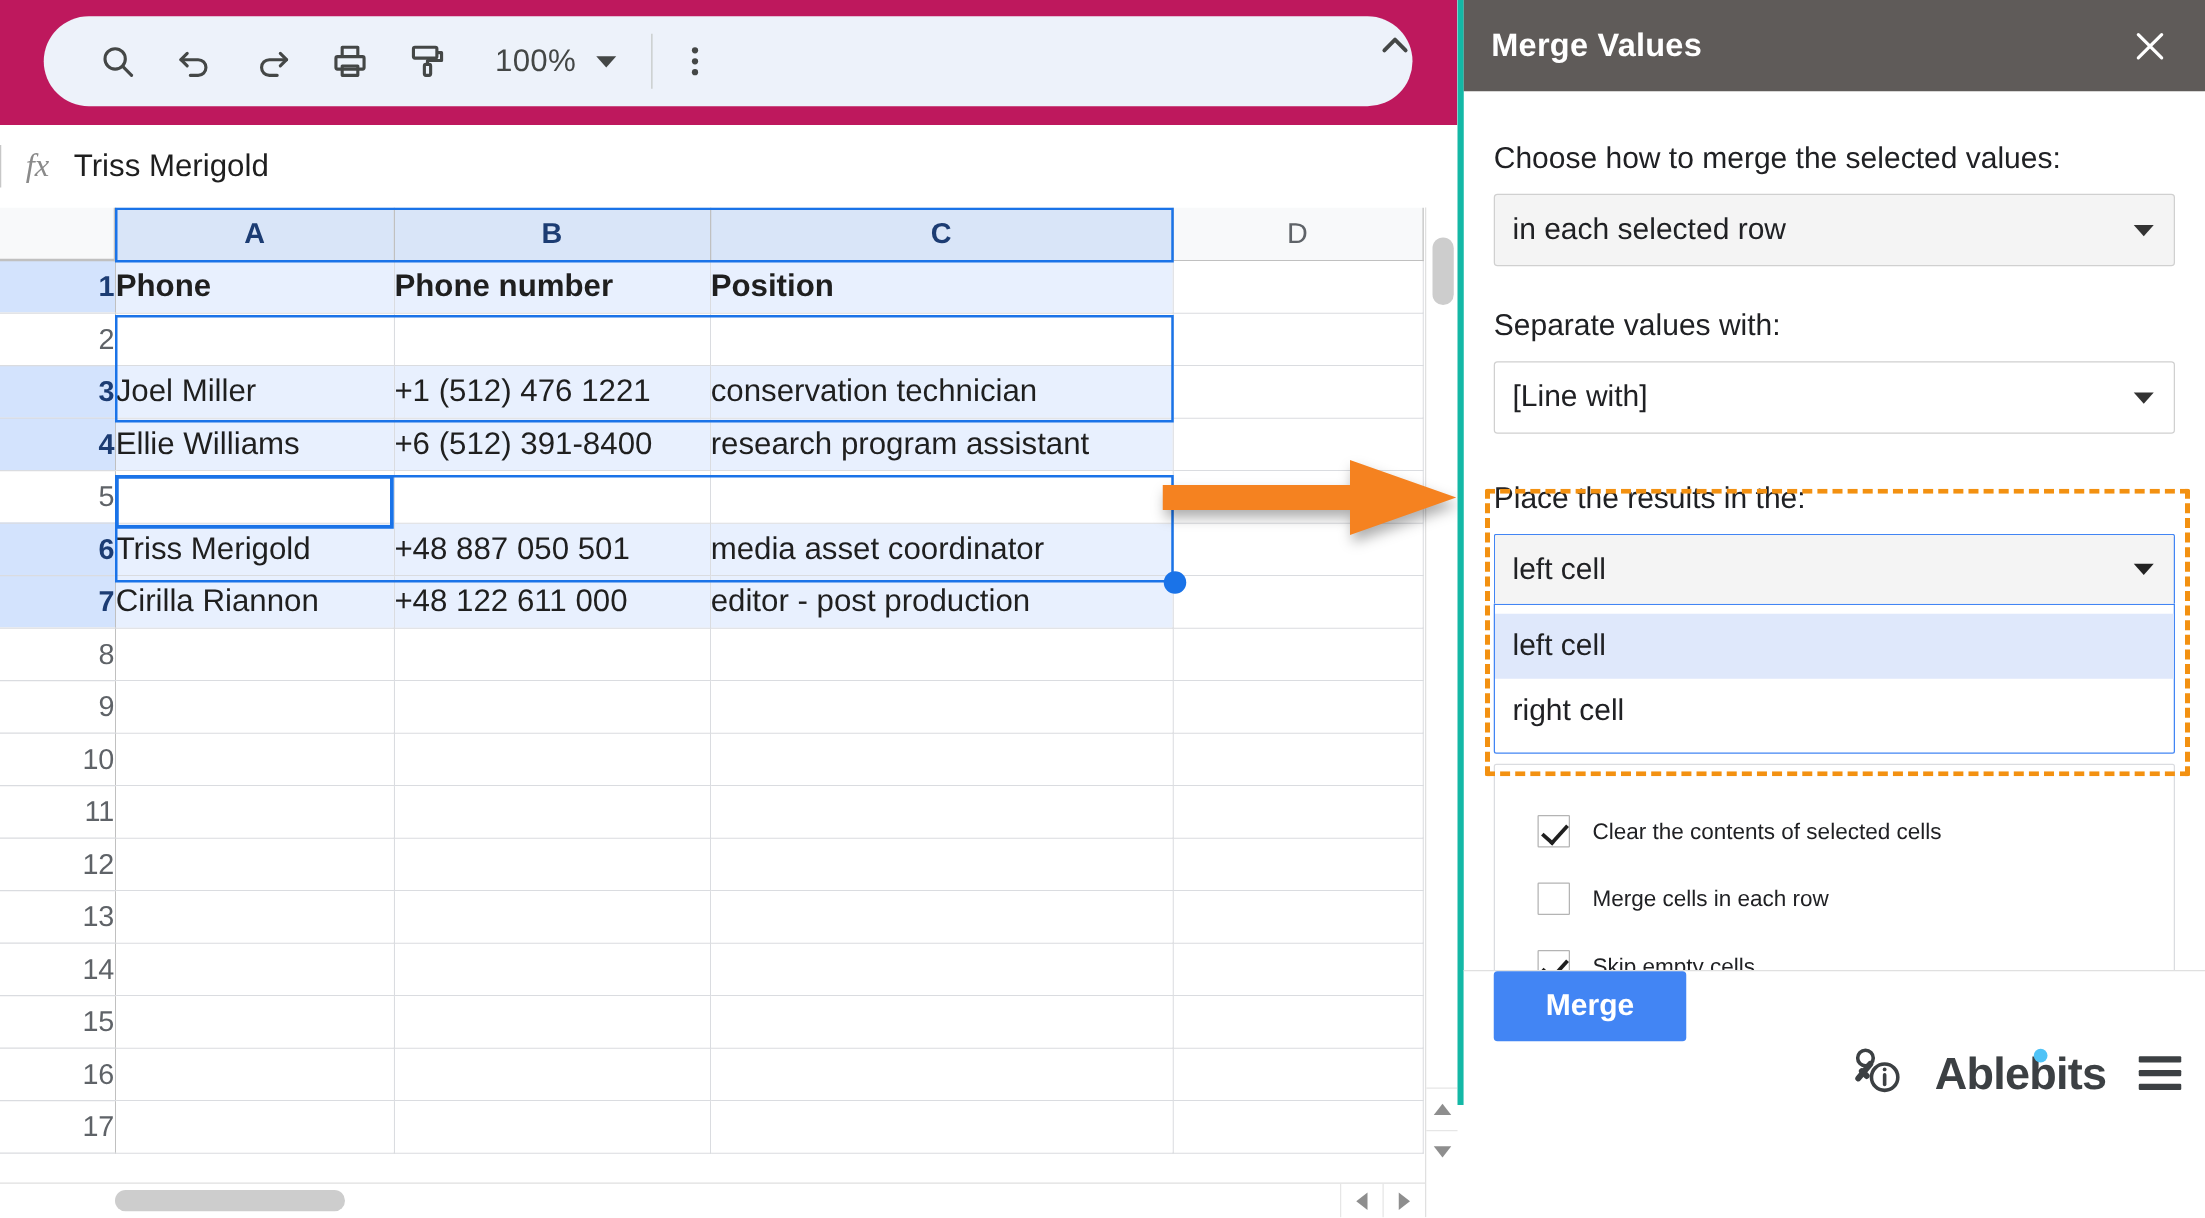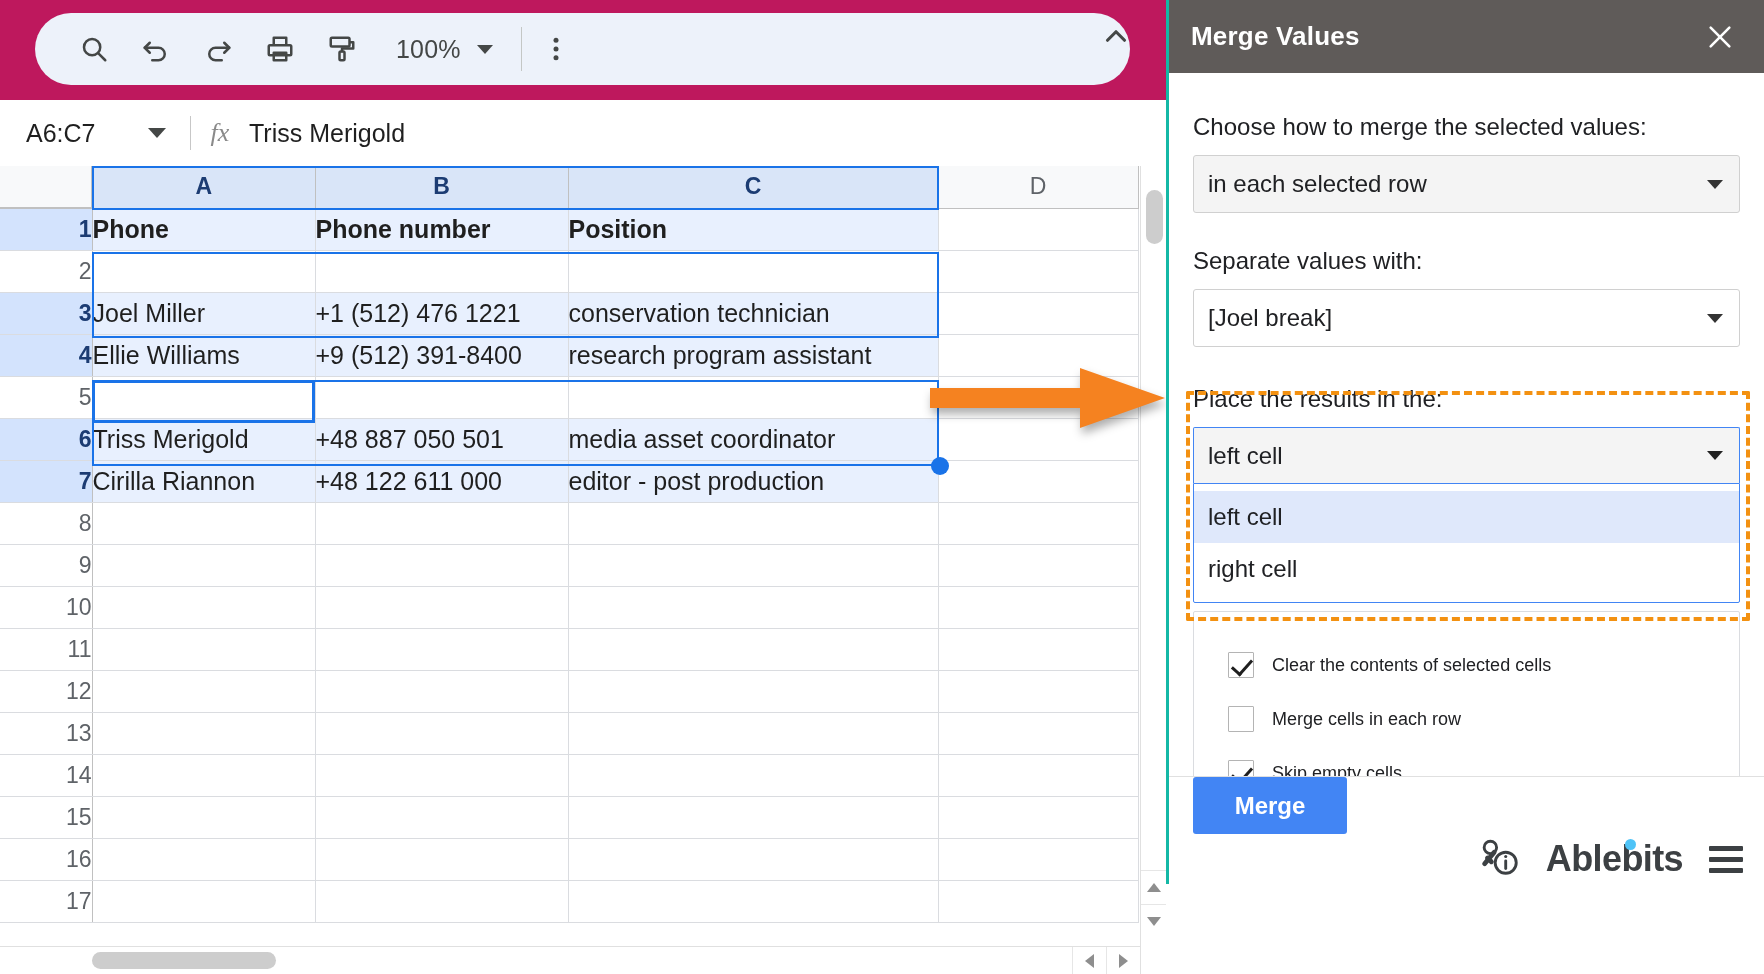--- a/index.html
+++ b/index.html
@@ -155,21 +155,21 @@
   
   #arrow {
     position: absolute; left: 930px; top: 358px; width: 240px; height: 80px;
     pointer-events: none;
     filter: drop-shadow(2px 6px 5px rgba(0,0,0,.32));
   }
 
   
   #sidebar {
     position: absolute; right: 0; top: 0; width: 598px; height: 884px;
-    background: #fff; border-left: 3px solid #14b8a6; margin-left: 28px;
+    background: #fff; border-left: 5px solid #14b8a6; margin-left: 28px;
   }
   #sb-header {
     height: 73px; background: #5f5b59; display: flex; align-items: center;
     padding: 0 22px;
   }
   #sb-title {
     color: #fff; font-size: 26px; font-weight: bold; letter-spacing: .2px;
   }
   #sb-close {
     margin-left: auto; width: 44px; height: 44px; cursor: pointer;
@@ -324,24 +324,20 @@
       </div>
 
       <div id="collapse-btn">
         <svg width="34" height="34" viewBox="0 0 24 24" fill="none" stroke="#444746" stroke-width="2.2" stroke-linecap="round" stroke-linejoin="round">
           <path d="M6 15 L12 9 L18 15"></path>
         </svg>
       </div>
     </div>
 
     <div id="formula-band">
-      <div id="name-box">
-        <span id="name-box-value">A6:C7</span>
-        <span id="name-caret"></span>
-      </div>
       <div id="fb-divider"></div>
       <div id="fx-icon">fx</div>
       <div id="formula-value">Triss Merigold</div>
     </div>
 
     <div id="grid-wrap">
       <table id="grid">
         <thead>
           <tr>
             <th class="corner"></th>
@@ -369,21 +365,21 @@
             <tr>
               <td class="rowhead sel">3</td>
               <td class="cell sel" style="width: 223px;">Joel Miller</td>
               <td class="cell sel" style="width: 253px;">+1 (512) 476 1221</td>
               <td class="cell sel" style="width: 370px;">conservation technician</td>
               <td class="cell" style="width: 200px;"></td>
             </tr>
             <tr>
               <td class="rowhead sel">4</td>
               <td class="cell sel" style="width: 223px;">Ellie Williams</td>
-              <td class="cell sel" style="width: 253px;">+9 (512) 391-8400</td>
+              <td class="cell sel" style="width: 253px;">+6 (512) 391-8400</td>
               <td class="cell sel" style="width: 370px;">research program assistant</td>
               <td class="cell" style="width: 200px;"></td>
             </tr>
             <tr>
               <td class="rowhead">5</td>
               <td class="cell" style="width: 223px;"></td>
               <td class="cell" style="width: 253px;"></td>
               <td class="cell" style="width: 370px;"></td>
               <td class="cell" style="width: 200px;"></td>
             </tr>
@@ -523,21 +519,21 @@
       <div class="sb-label">Choose how to merge the selected values:</div>
       <div class="sb-select grey">
         <span>in each selected row</span>
         <span class="scaret"></span>
       </div>
 
       <div class="gap"></div>
 
       <div class="sb-label">Separate values with:</div>
       <div class="sb-select white">
-        <span>[Joel break]</span>
+        <span>[Line with]</span>
         <span class="scaret"></span>
       </div>
 
       <div class="gap"></div>
 
       <div id="place-block">
         <div class="sb-label">Place the results in the:</div>
         <div class="sb-select" id="place-select">
           <span>left cell</span>
           <span class="scaret"></span>

